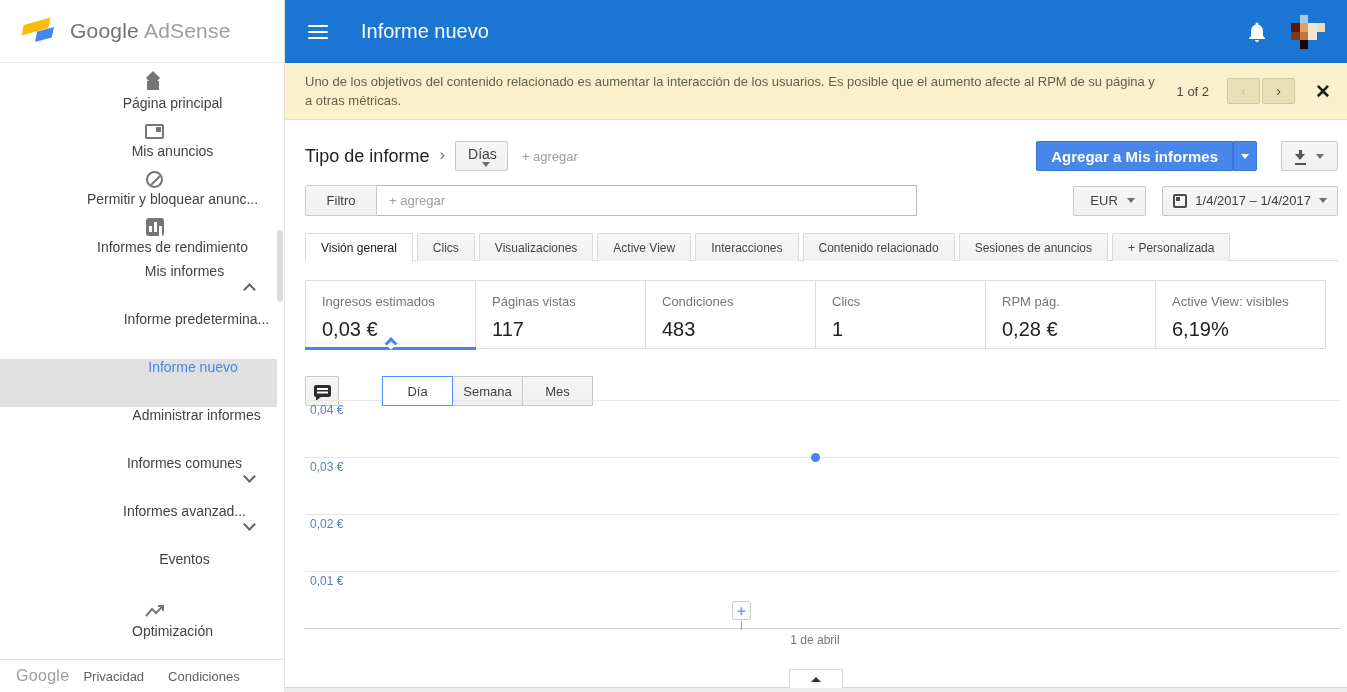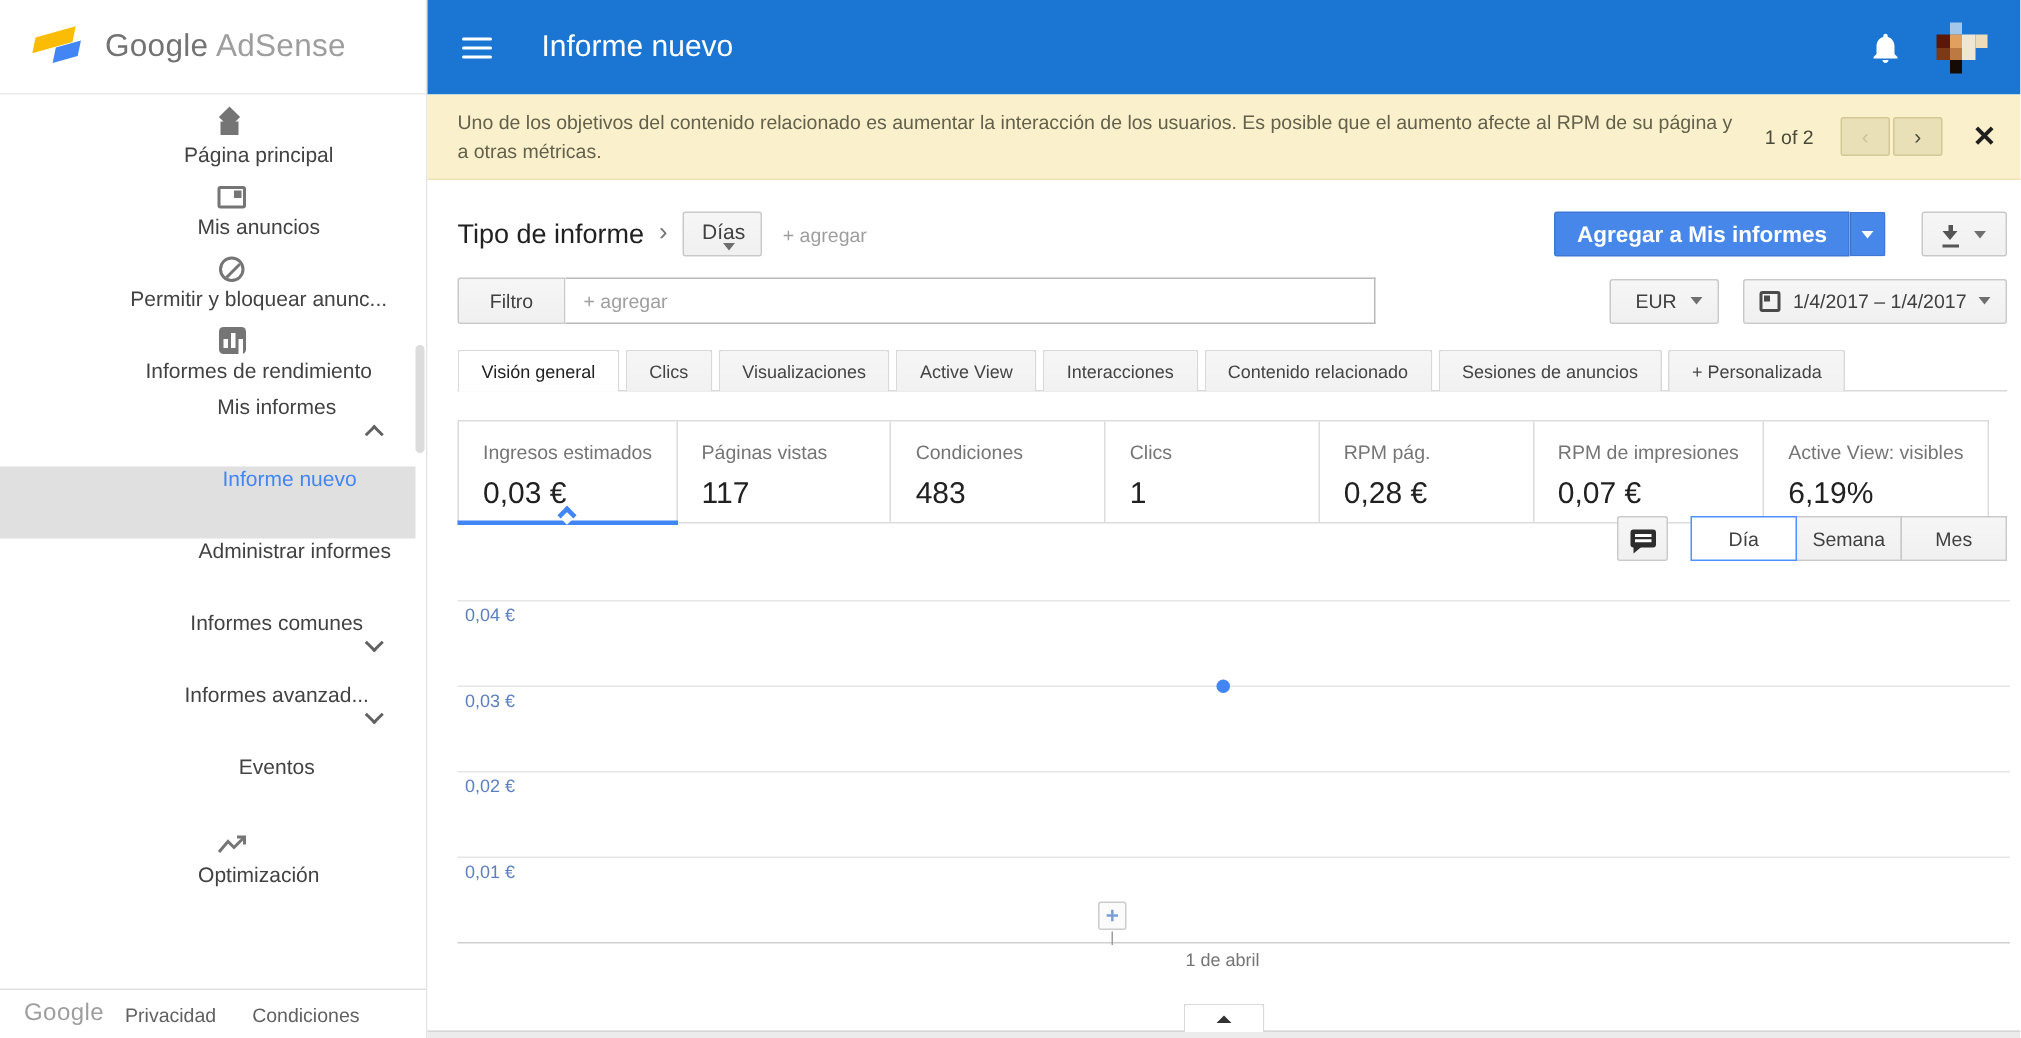--- a/index.html
+++ b/index.html
@@ -123,21 +123,21 @@
   .card { flex:1; border-right:1px solid #dcdcdc; padding:13px 16px 0 16px; position:relative; cursor:pointer; }
   .card:last-child { border-right:none; }
   .card .m-label { font-size:13px; color:#757575; white-space:nowrap; }
   .card .m-value { font-size:20px; color:#212121; margin-top:9px; }
   .card.active:after { content:''; position:absolute; left:-1px; right:-1px; bottom:-2px; height:3px; background:#4285f4; }
   .card.active .notch { position:absolute; bottom:0; left:50%; width:9px; height:9px; background:#fff;
                         border-left:3px solid #4285f4; border-top:3px solid #4285f4;
                         transform:translateX(-50%) rotate(45deg); z-index:1; }
 
   
-  .row-chart-tools { position:absolute; top:344px; left:20px; right:9px; height:30px; display:flex; justify-content:flex-end; }
+  .row-chart-tools { position:absolute; top:376px; left:20px; right:9px; height:30px; display:flex; justify-content:flex-start;gap:28px; }
   .btn-comment { width:34px; height:30px; margin-right:16px; }
   .i-comment { width:17px; height:12px; background:#2d2d2d; border-radius:2px; position:relative; }
   .i-comment:before { content:''; position:absolute; left:3px; top:3px; width:11px; height:1.5px; background:#fff; box-shadow:0 3.5px 0 #fff; }
   .i-comment:after { content:''; position:absolute; left:2px; bottom:-4px; border-left:0 solid transparent;
                      border-right:6px solid transparent; border-top:5px solid #2d2d2d; }
   .gran-group { display:flex; }
   .gran-btn { width:71px; height:30px; background:linear-gradient(#f6f6f6,#f0f0f0); border:1px solid #c9c9c9;
               display:flex; align-items:center; justify-content:center; font-size:13px; color:#404040;
               margin-left:-1px; cursor:pointer; }
   .gran-btn.selected { background:#fff; border:1px solid #4d90fe; z-index:1; }
@@ -197,20 +197,23 @@
       </div>
       <div class="side-item">
         <span class="ico">
             <span class="i-chart"></span>
           </span>
         <span class="lbl">Informes de rendimiento</span>
       </div>
       <div class="side-item noicon">
         <span class="lbl" style="margin-left:60px;">Mis informes</span>
         <span class="chev up"></span>
+      </div>
+      <div class="side-item sub">
+        <span class="lbl">Informe predetermina...</span>
       </div>
       <div class="side-item sub selected">
         <span class="lbl">Informe nuevo</span>
       </div>
       <div class="side-item sub">
         <span class="lbl">Administrar informes</span>
       </div>
       <div class="side-item noicon">
         <span class="lbl" style="margin-left:60px;">Informes comunes</span>
         <span class="chev down"></span>
@@ -355,24 +358,20 @@
       </div>
       <div class="card">
         <div class="m-label">Clics</div>
         <div class="m-value">1</div>
       </div>
       <div class="card">
         <div class="m-label">RPM pág.</div>
         <div class="m-value">0,28 €</div>
       </div>
       <div class="card">
-        <div class="m-label">RPM de impresiones</div>
-        <div class="m-value">0,07 €</div>
-      </div>
-      <div class="card">
         <div class="m-label">Active View: visibles</div>
         <div class="m-value">6,19%</div>
       </div>
     </div>
 
     <div class="row-chart-tools">
       <div class="btn-gray btn-comment">
         <span class="i-comment"></span>
       </div>
       <div class="gran-group">

